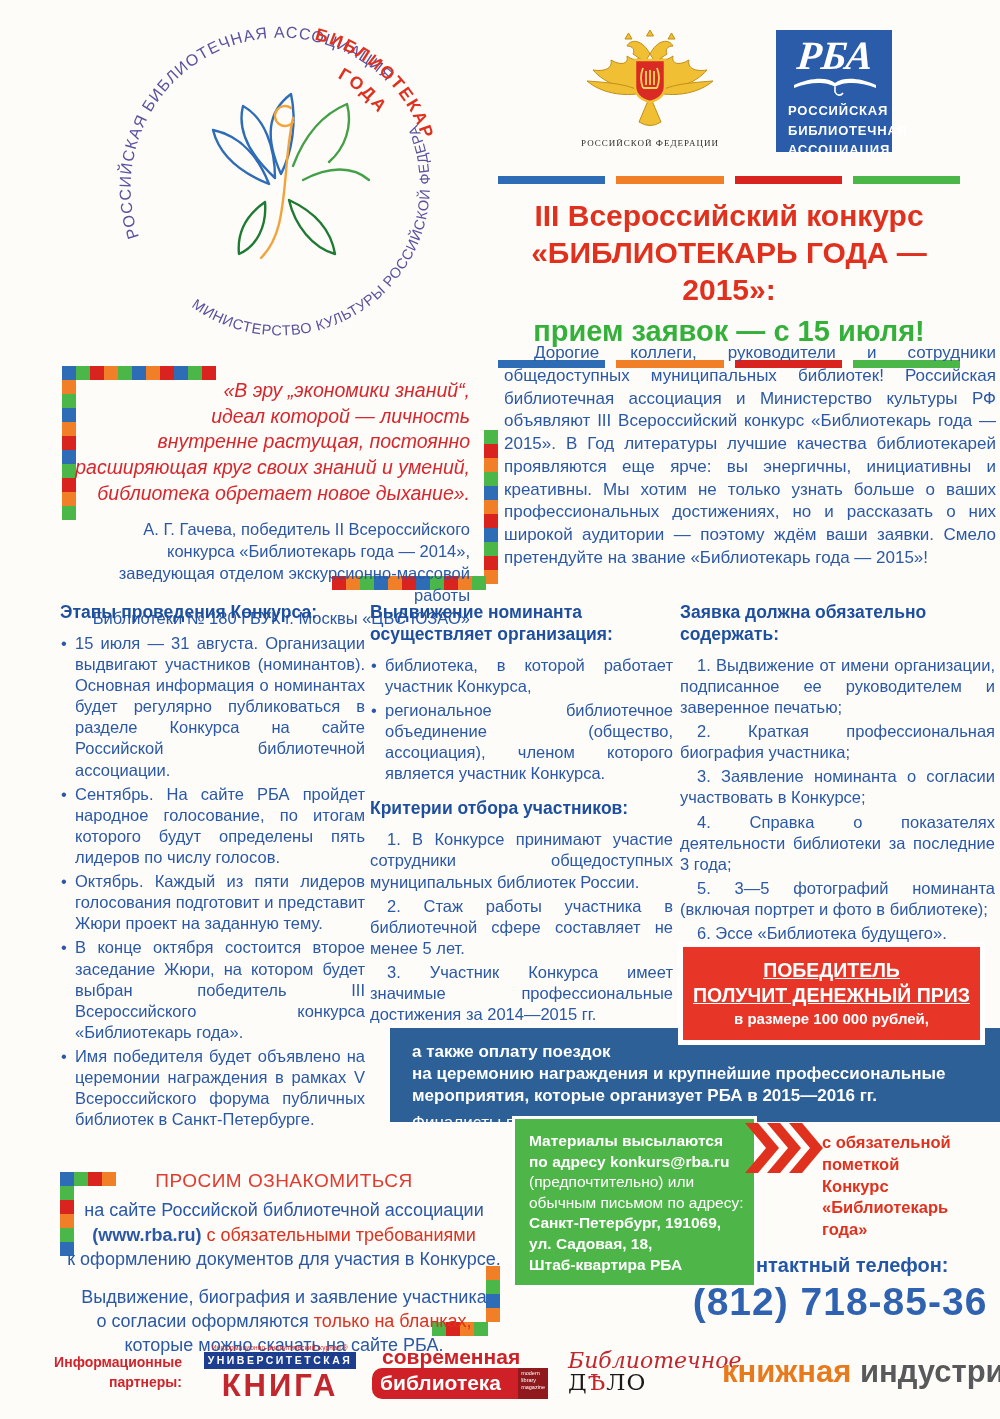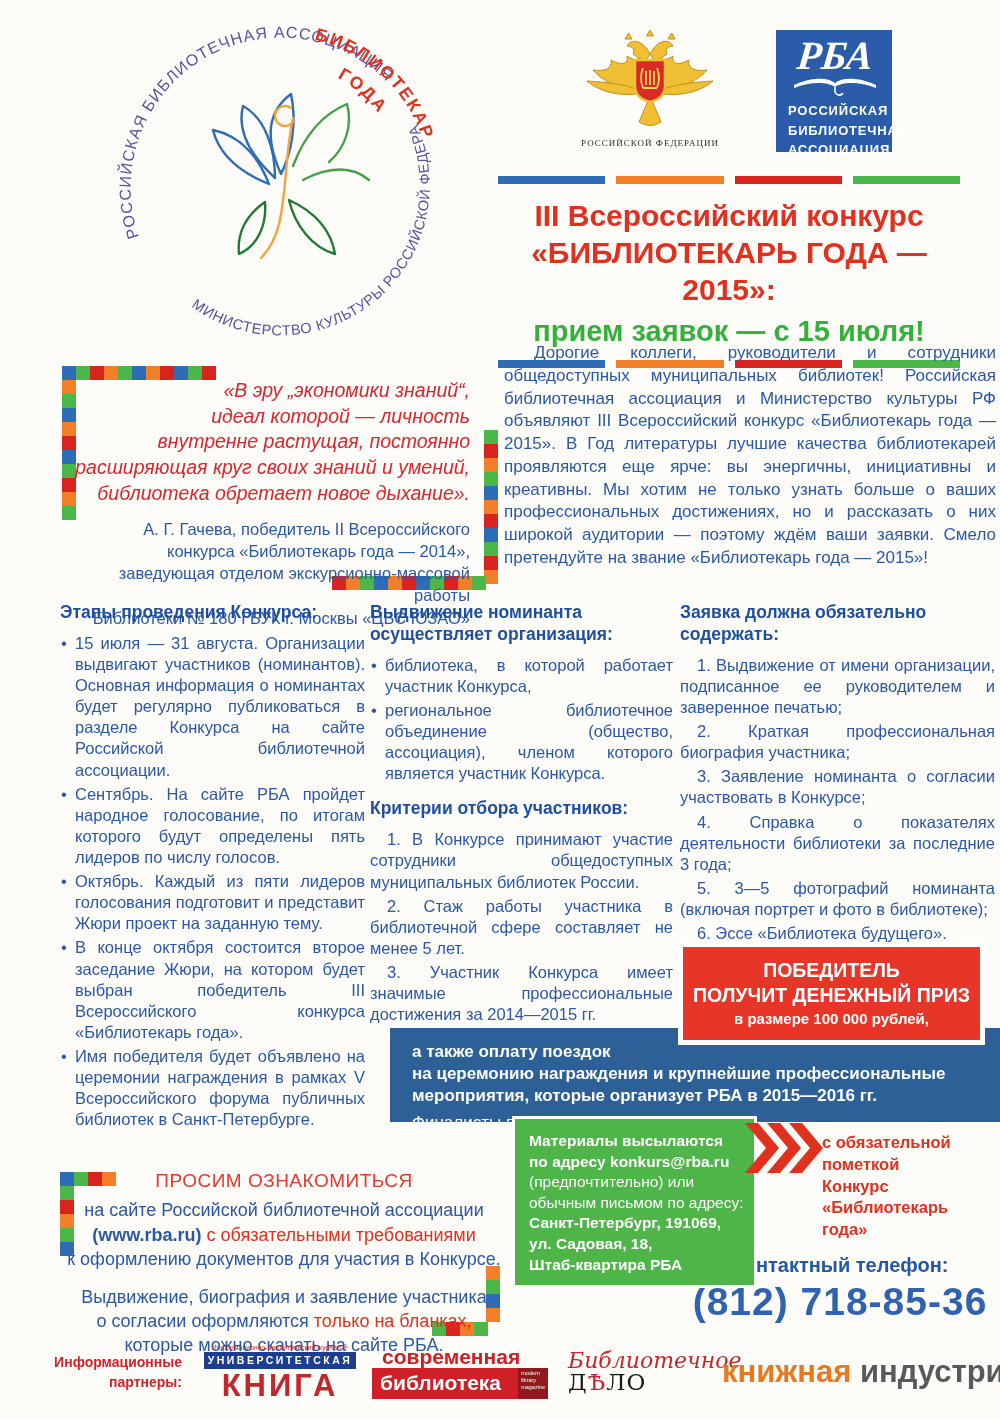--- a/index.html
+++ b/index.html
@@ -55,21 +55,21 @@
   .col p.num{margin:0 0 3px 0;text-indent:17px;text-align:justify;}
   .col h3.mt{margin-top:14px;}
 
   
   .banner{left:390px;top:1028px;width:610px;height:94px;background:#2c6096;color:#fff;z-index:1;
           padding:13px 0 0 22px;box-sizing:border-box;}
   .banner .b-bold{font-weight:bold;font-size:17px;line-height:1.3;white-space:pre-line;width:566px;}
   .banner .b-reg{font-size:17px;margin-top:6px;}
   .prize{left:678px;top:942px;width:307px;background:#e73528;border:5px solid #fff;z-index:3;
          box-sizing:border-box;color:#fff;text-align:center;padding:11px 6px 12px 6px;}
-  .prize .p1,.prize .p2{font-weight:bold;font-size:19.5px;line-height:1.3;}
+  .prize .p1,.prize .p2{font-weight:bold;font-size:19.5px;line-height:1.3;text-decoration:underline;}
   .prize .p3{font-weight:bold;font-size:15px;line-height:1.3;}
   .greenbox{left:512px;top:1116px;width:245px;background:#4eb648;border:3px solid #fff;z-index:2;
             box-sizing:border-box;color:#fff;padding:12px 10px 10px 14px;font-size:15.5px;line-height:1.33;}
   .greenbox .g-b{font-weight:bold;white-space:pre-line;}
   .greenbox .g-r{white-space:pre-line;}
   .chevrons{left:745px;top:1120px;z-index:3;}
   .mailnote{left:822px;top:1132px;width:170px;color:#e0301e;font-weight:bold;font-size:16.5px;
             line-height:1.32;white-space:pre-line;}
   .contact{left:690px;top:1254px;width:300px;text-align:center;}
   .contact .c-label{color:#2457a8;font-weight:bold;font-size:20px;}
@@ -85,21 +85,21 @@
   
   .p-label{left:42px;top:1352px;width:140px;text-align:right;color:#d2232a;font-weight:bold;
            font-size:14px;line-height:1.45;white-space:pre-line;}
   .uk{left:204px;top:1344px;width:152px;text-align:center;}
   .uk-top{font-size:6.5px;color:#c1272d;letter-spacing:.2px;}
   .uk-bar{background:#1d3d8f;color:#fff;font-weight:bold;font-size:10.5px;letter-spacing:2.5px;
           padding:2px 0 3px 0;margin:1px 0 0 0;}
   .uk-main{color:#c1272d;font-weight:bold;font-size:31px;letter-spacing:3px;line-height:1.1;}
   .sb{left:372px;top:1346px;width:176px;}
   .sb-top{color:#cf2027;font-weight:bold;font-size:21px;line-height:1;padding-left:10px;}
-  .sb-bar{margin-top:1px;background:#cf2027;display:flex;align-items:stretch;}
+  .sb-bar{margin-top:1px;background:#cf2027;display:flex;align-items:stretch;border-radius:10px;}
   .sb-main{color:#fff;font-weight:bold;font-size:21px;padding:3px 4px 4px 8px;flex:1;}
   .sb-side{background:#8f191d;color:#fff;font-size:5.5px;line-height:1.25;padding:2px 3px;white-space:pre-line;align-self:stretch;}
   .bd{left:568px;top:1350px;width:150px;font-family:"DejaVu Serif","Liberation Serif",serif;}
   .bd-top{font-style:italic;color:#c1272d;font-size:22px;line-height:1;}
   .bd-main{font-size:23px;line-height:.95;letter-spacing:1px;color:#1a1a1a;}
   .bd-main .yat{color:#c1272d;}
   .ki{left:722px;top:1356px;width:260px;font-weight:bold;font-size:31px;line-height:1;white-space:nowrap;}
   .ki .w1{color:#e87a1e;} .ki .w2{color:#58595b;}
 </style>
 </head>

